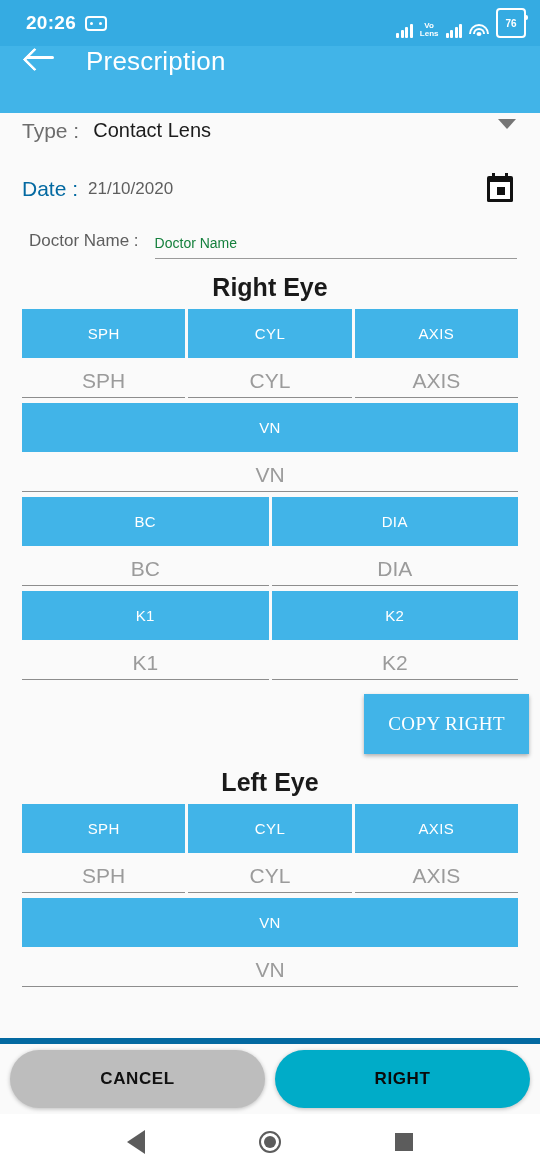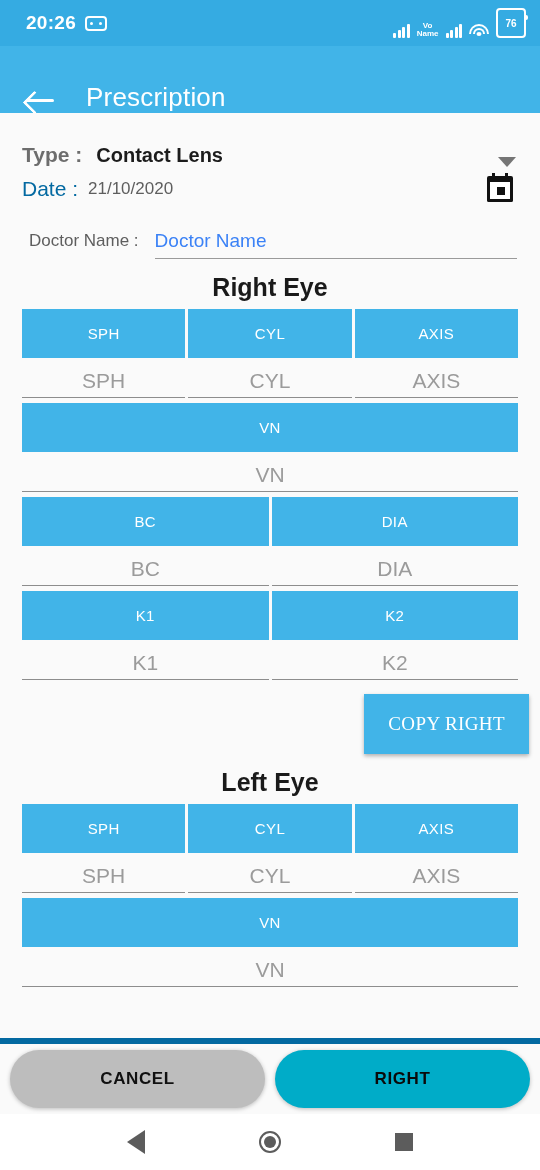--- a/index.html
+++ b/index.html
@@ -36,50 +36,50 @@
                border-bottom:none; border-radius:50% 50% 0 0 / 100% 100% 0 0; }
   .wifi .w1 { width:20px; height:10px; top:1px; }
   .wifi .w2 { width:12px; height:6px; top:5px; }
   .wifi .w3 { width:5px;  height:3px; top:9px; border-radius:50%; border-bottom:2px solid #fff; background:#fff; }
   .batt { width: 30px; height: 30px; border: 2px solid #fff; border-radius: 4px; position: relative;
           display:flex; align-items:center; justify-content:center; }
   .batt:after { content:""; position:absolute; right:-4px; top:5px; width:2px; height:5px; background:#fff; border-radius:0 2px 2px 0;}
   .batt span { font-size: 10px; font-weight: bold; }
 
   
-  .appbar { height: 67px; flex: 0 0 67px; background: #41B4E8; display:flex; align-items:flex-end; padding-left: 26px; gap: 30px; }
+  .appbar { height: 67px; flex: 0 0 67px; background: #41B4E8; display:flex; align-items:flex-start; padding-left: 26px; gap: 30px; }
   .back-arrow { width: 30px; height: 24px; position: relative; cursor: pointer; }
   .back-arrow:before { content:""; position:absolute; left:0; top:10px; width:28px; height:3px; background:#fff; border-radius:2px;}
   .back-arrow:after  { content:""; position:absolute; left:0; top:5px; width:14px; height:14px;
                        border-left:3px solid #fff; border-bottom:3px solid #fff; transform:rotate(45deg); border-radius:2px;}
   .appbar-title { color:#fff; font-size: 26px; font-weight: normal; letter-spacing: .2px; }
 
   
   .content { flex: 1 1 auto; overflow: hidden; background: #fafafa; position: relative; }
   .inner { padding: 0 11px; }
 
-  .row-type { display:flex; align-items:flex-end; height: 48px; padding: 0 13px 0 11px; margin-top: 6px; font-weight: bold; }
+  .row-type { display:flex; align-items:flex-start; height: 48px; padding: 0 13px 0 11px; margin-top: 6px; }
   .lbl-type { font-size: 21px; color:#6d6d6d; }
   .val-type { font-size: 20px; color:#1c1c1c; margin-left: 14px; flex: 1; }
   .caret { width:0;height:0;border-left:9px solid transparent;border-right:9px solid transparent;border-top:10px solid #757575; }
 
   .row-date { display:flex; align-items:center; height: 44px; padding: 0 16px 0 11px; }
   .lbl-date { font-size: 21px; color:#0369a1; }
   .val-date { font-size: 17px; color:#5e5e5e; margin-left: 10px; flex:1; }
   .cal { width: 26px; height: 26px; position: relative; }
   .cal-top { position:absolute; top:0; left:0; width:26px; height:6px; background:#111; border-radius:2px 2px 0 0; }
   .cal-pin { position:absolute; top:-3px; width:3px; height:6px; background:#111; }
   .cal-pin.l { left:5px; } .cal-pin.r { right:5px; }
   .cal-body { position:absolute; top:6px; left:0; width:26px; height:20px; border:3px solid #111; border-top:none; background:#fff; border-radius:0 0 2px 2px; }
   .cal-dot { position:absolute; right:5px; bottom:4px; width:8px; height:8px; background:#111; }
 
   .row-doc { display:flex; align-items:flex-end; padding: 10px 12px 0 18px; height: 48px; }
   .lbl-doc { font-size: 17px; color:#5e5e5e; padding-bottom: 8px; }
   .doc-field { flex:1; margin-left: 16px; border-bottom: 1.5px solid #9a9a9a; padding-bottom: 6px; }
-  .doc-ph { font-size: 19px; color:#3b82f6; }
+  .doc-ph { font-size: 14px; color:#15803d; }
 
   .eye-title { text-align:center; font-size: 25px; font-weight: bold; color:#1a1a1a; margin: 14px 0 7px; }
 
   .hrow { display:flex; gap: 3px; margin-bottom: 2px; padding: 0 11px; }
   .hcell { background:#41B4E8; color:#fff; font-size: 15px; text-align:center;
            padding: 16px 0; flex:1 1 0; letter-spacing:.4px; }
   .irow { display:flex; gap: 3px; padding: 0 11px; margin-bottom: 5px; }
   .icell { flex:1 1 0; border-bottom: 1.2px solid #8d8d8d; text-align:center; padding: 9px 0 4px; }
   .icell span { font-size: 21px; color:#9b9b9b; }
 
@@ -115,21 +115,21 @@
     </div>
     <div class="sb-right">
       <div class="bars">
           <i></i>
           <i></i>
           <i></i>
           <i></i>
         </div>
       <div class="vowifi">
         <div>Vo</div>
-        <div>Name</div>
+        <div>Lens</div>
       </div>
       <div class="bars">
           <i></i>
           <i></i>
           <i></i>
           <i></i>
         </div>
       <div class="wifi">
         <span class="w1"></span>
           <span class="w2"></span>

